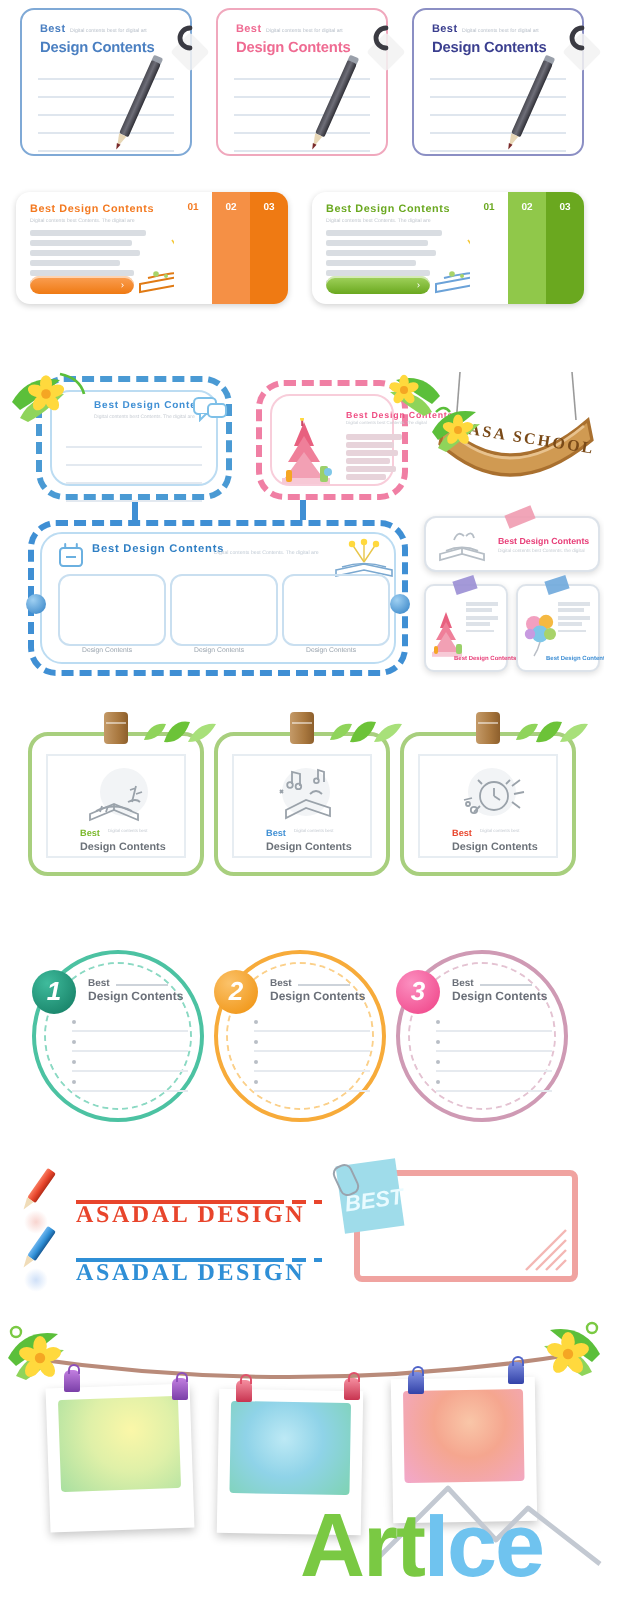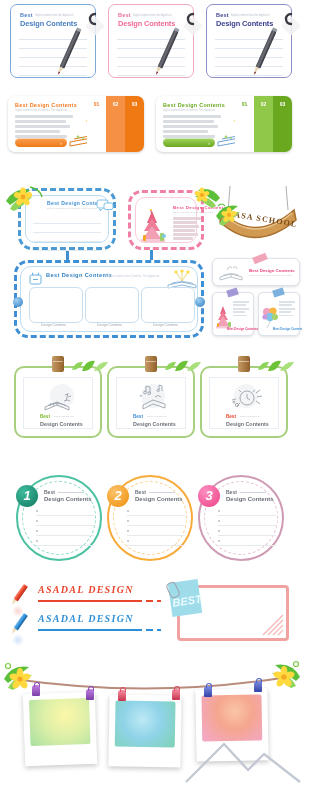--- a/index.html
+++ b/index.html
@@ -68,22 +68,22 @@
   .circ .dash{position:absolute;left:4px;top:4px;right:4px;bottom:4px;border-radius:50%;border:1px dashed #ccc;}
   .badge{position:absolute;width:22px;height:22px;border-radius:50%;color:#fff;font-size:13px;
       font-weight:bold;font-style:italic;text-align:center;line-height:22px;}
   .circ .hd{position:absolute;font-size:5px;font-weight:bold;}
   .circ .hd2{position:absolute;font-size:6px;font-weight:bold;color:#6b7079;}
   .bul{position:absolute;}
   .bul i{display:block;height:9px;border-bottom:1px solid #e6eaef;position:relative;}
   .bul i:before{content:"";position:absolute;left:0;top:4px;width:2px;height:2px;border-radius:50%;background:#b9bec6;}
 
   
-  .asadal{position:absolute;font-family:"Liberation Serif",serif;font-style:italic;
-      font-size:10px;letter-spacing:1.3px;font-weight:bold;}
+  .asadal{position:absolute;font-family:"Liberation Serif",serif;
+      font-size:12px;letter-spacing:1.3px;font-weight:bold;margin-top:16px;}
   .rule{position:absolute;height:2px;}
   .dashA{position:absolute;height:2px;width:7px;}
   .pen2{position:absolute;width:9px;height:26px;transform:rotate(35deg);}
   .pen2 .b{position:absolute;left:2px;top:0;width:5px;height:18px;border-radius:1px;}
   .pen2 .t{position:absolute;left:2px;top:18px;width:0;height:0;border-left:2.5px solid transparent;
       border-right:2.5px solid transparent;border-top:6px solid #f0dcb8;}
   .halo{position:absolute;width:12px;height:12px;border-radius:50%;}
 
   
   .bestframe{position:absolute;border:3px solid #f0a3a0;border-radius:4px;background:#fff;box-sizing:border-box;}
@@ -734,15 +734,18 @@
     <div class="peg" style="left:118px;top:35px;background:linear-gradient(#f58fa0,#c83450);color:#e0506a"></div>
     <div class="peg" style="left:172px;top:34px;background:linear-gradient(#f58fa0,#c83450);color:#e0506a"></div>
     <div class="peg" style="left:204px;top:31px;background:linear-gradient(#7f8fe0,#3242a8);color:#4f63c8"></div>
     <div class="peg" style="left:254px;top:26px;background:linear-gradient(#7f8fe0,#3242a8);color:#4f63c8"></div>
 
     <div class="mount" style="left:184px;top:75px">
       <svg width="118" height="54" viewBox="0 0 118 54">
         <path d="M2 52 L40 14 L64 40 L80 24 L116 52" stroke="#c3c9d2" stroke-width="2.4" fill="none" stroke-linejoin="round"></path>
       </svg>
     </div>
+    <div class="wm" style="left:150px;top:95px">
+      <span class="a">Art</span><span class="b">Ice</span>
+    </div>
   </div>
 
 </div>
 
 </body></html>

